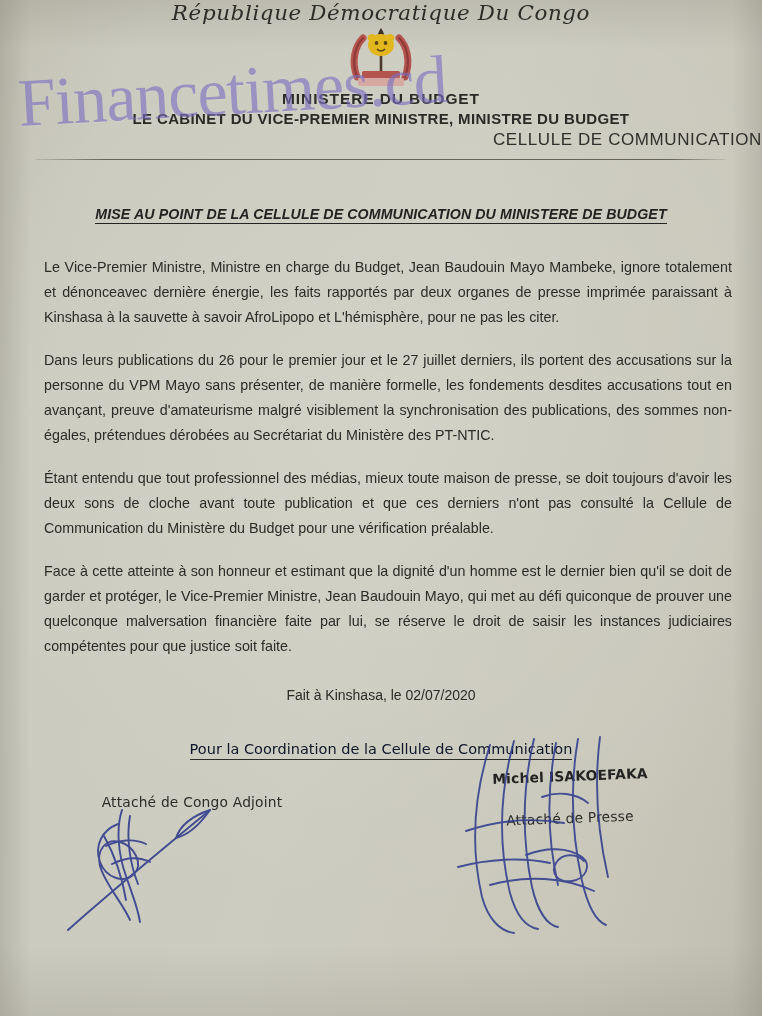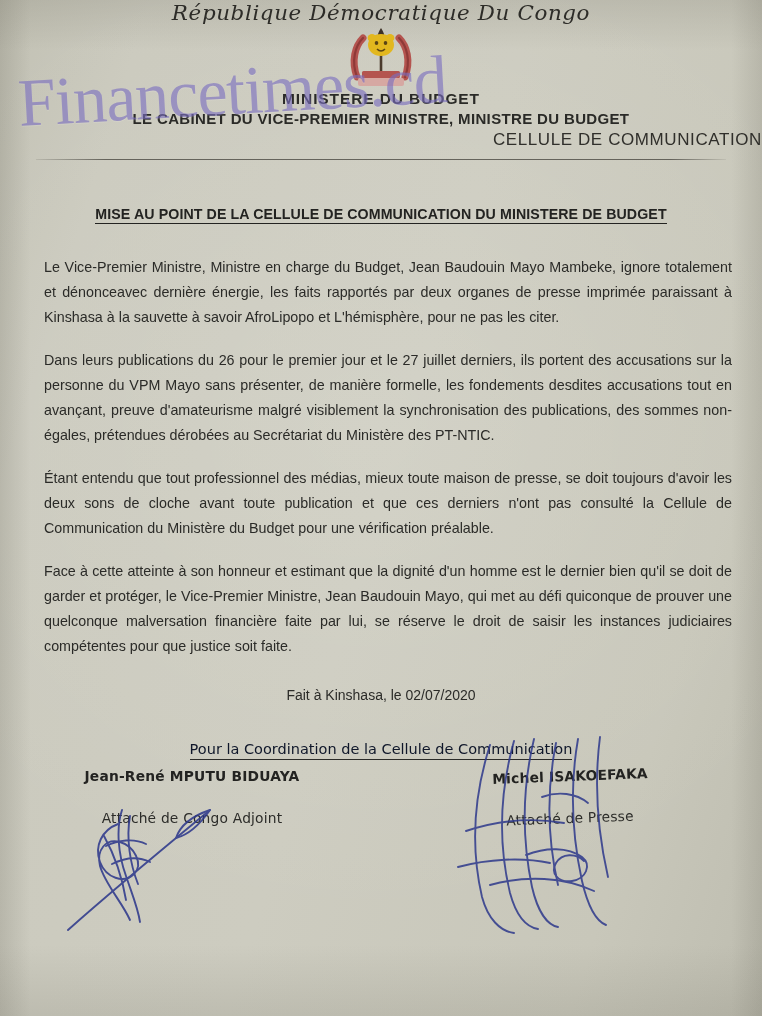--- a/index.html
+++ b/index.html
@@ -86,20 +86,21 @@
     text-shadow: 0 1px 0 rgba(255,255,255,0.18);
   }
 
   
   .doc-title {
     position: absolute; top: 206px; left: 0; right: 0;
     text-align: center;
     font-size: 14.2px; font-weight: bold;
     letter-spacing: 0.1px;
     color: #232321;
+    font-style: italic;
   }
   .doc-title span {
     border-bottom: 1.6px solid #232321;
     padding-bottom: 1px;
   }
   .body-text {
     position: absolute;
     left: 44px; top: 243px; width: 688px;
     color: #2b2b28;
     font-size: 14.3px;
@@ -211,21 +212,20 @@
       <p><span>Face à cette atteinte à son </span><b>honneur</b><span> et estimant que la </span><b>dignité d'un homme est le dernier bien</b><span> qu'il se doit de garder et protéger, le Vice-Premier Ministre, Jean Baudouin Mayo, qui met au défi quiconque de prouver une quelconque malversation financière faite par lui, se réserve le droit de saisir les instances judiciaires compétentes pour que justice soit faite.</span></p>
     </div>
 
   <div class="place-date">Fait à Kinshasa, le 02/07/2020</div>
 
   <div class="coordination">
     <span>Pour la Coordination de la Cellule de Communication</span>
   </div>
 
   <div class="sig left">
-    <div class="sig-name">Jean-René MPUTU BIDUAYA</div>
     <div class="sig-role">Attaché de Congo Adjoint</div>
   </div>
 
   <div class="sig right">
     <div class="sig-name">Michel ISAKOEFAKA</div>
     <div class="sig-role">Attaché de Presse</div>
   </div>
 </div>
 
 <div class="ink ink-left">

